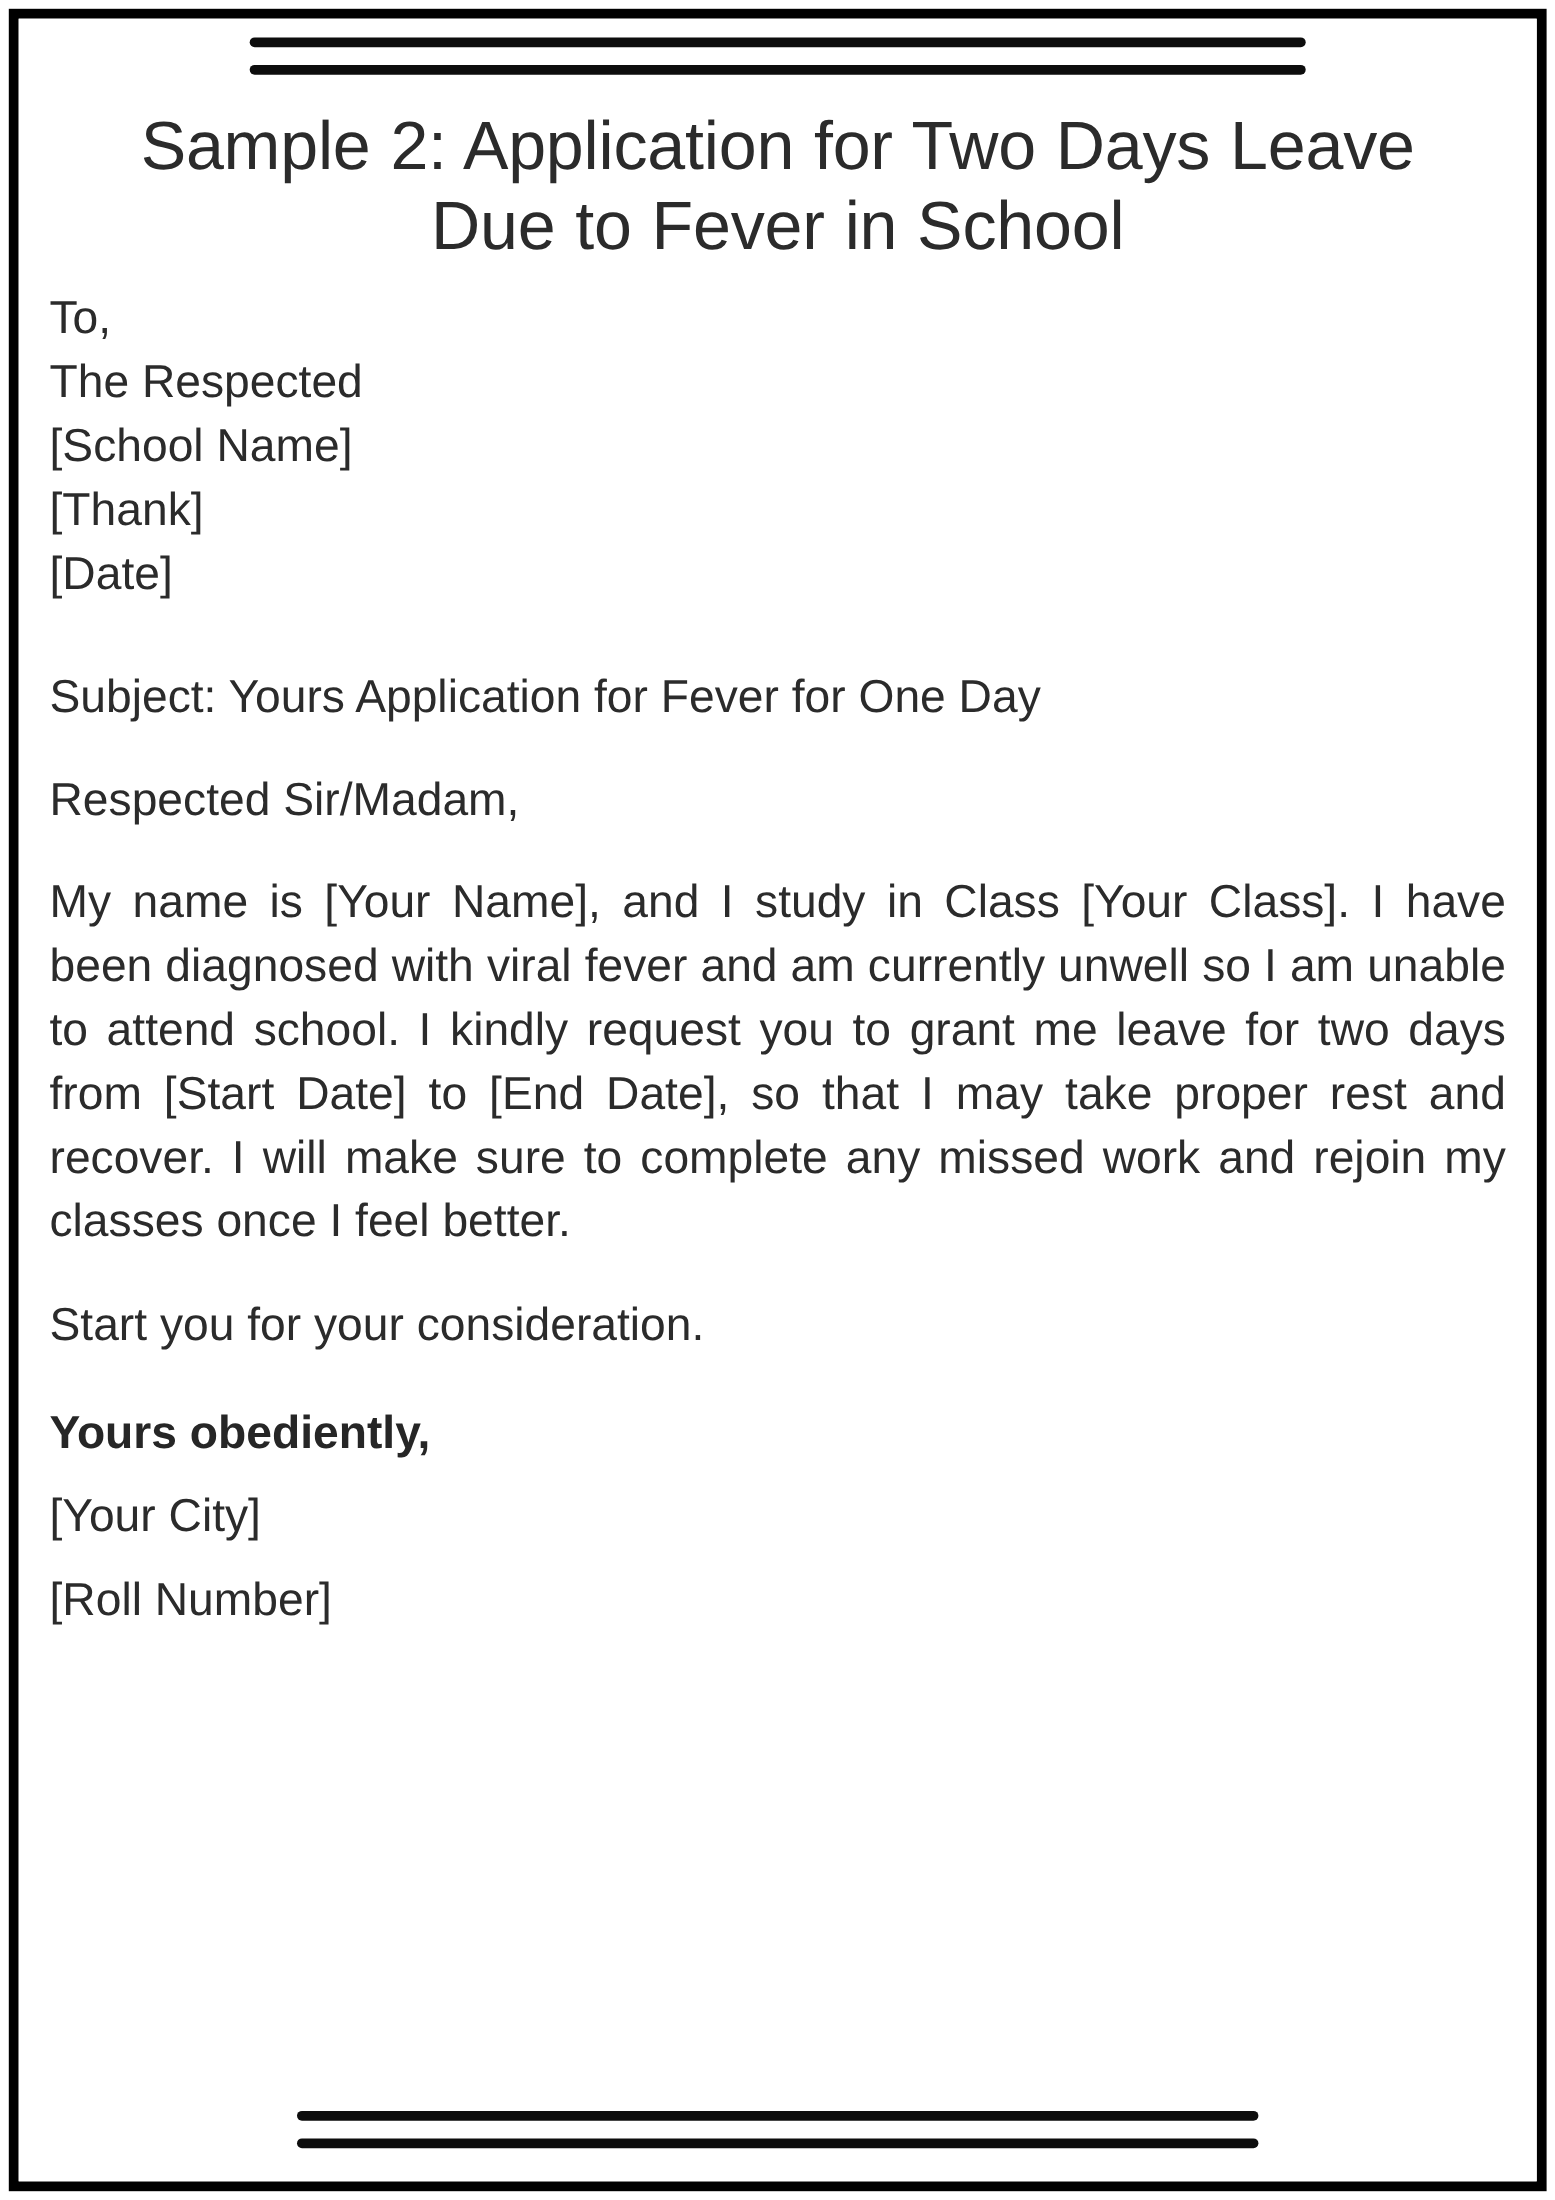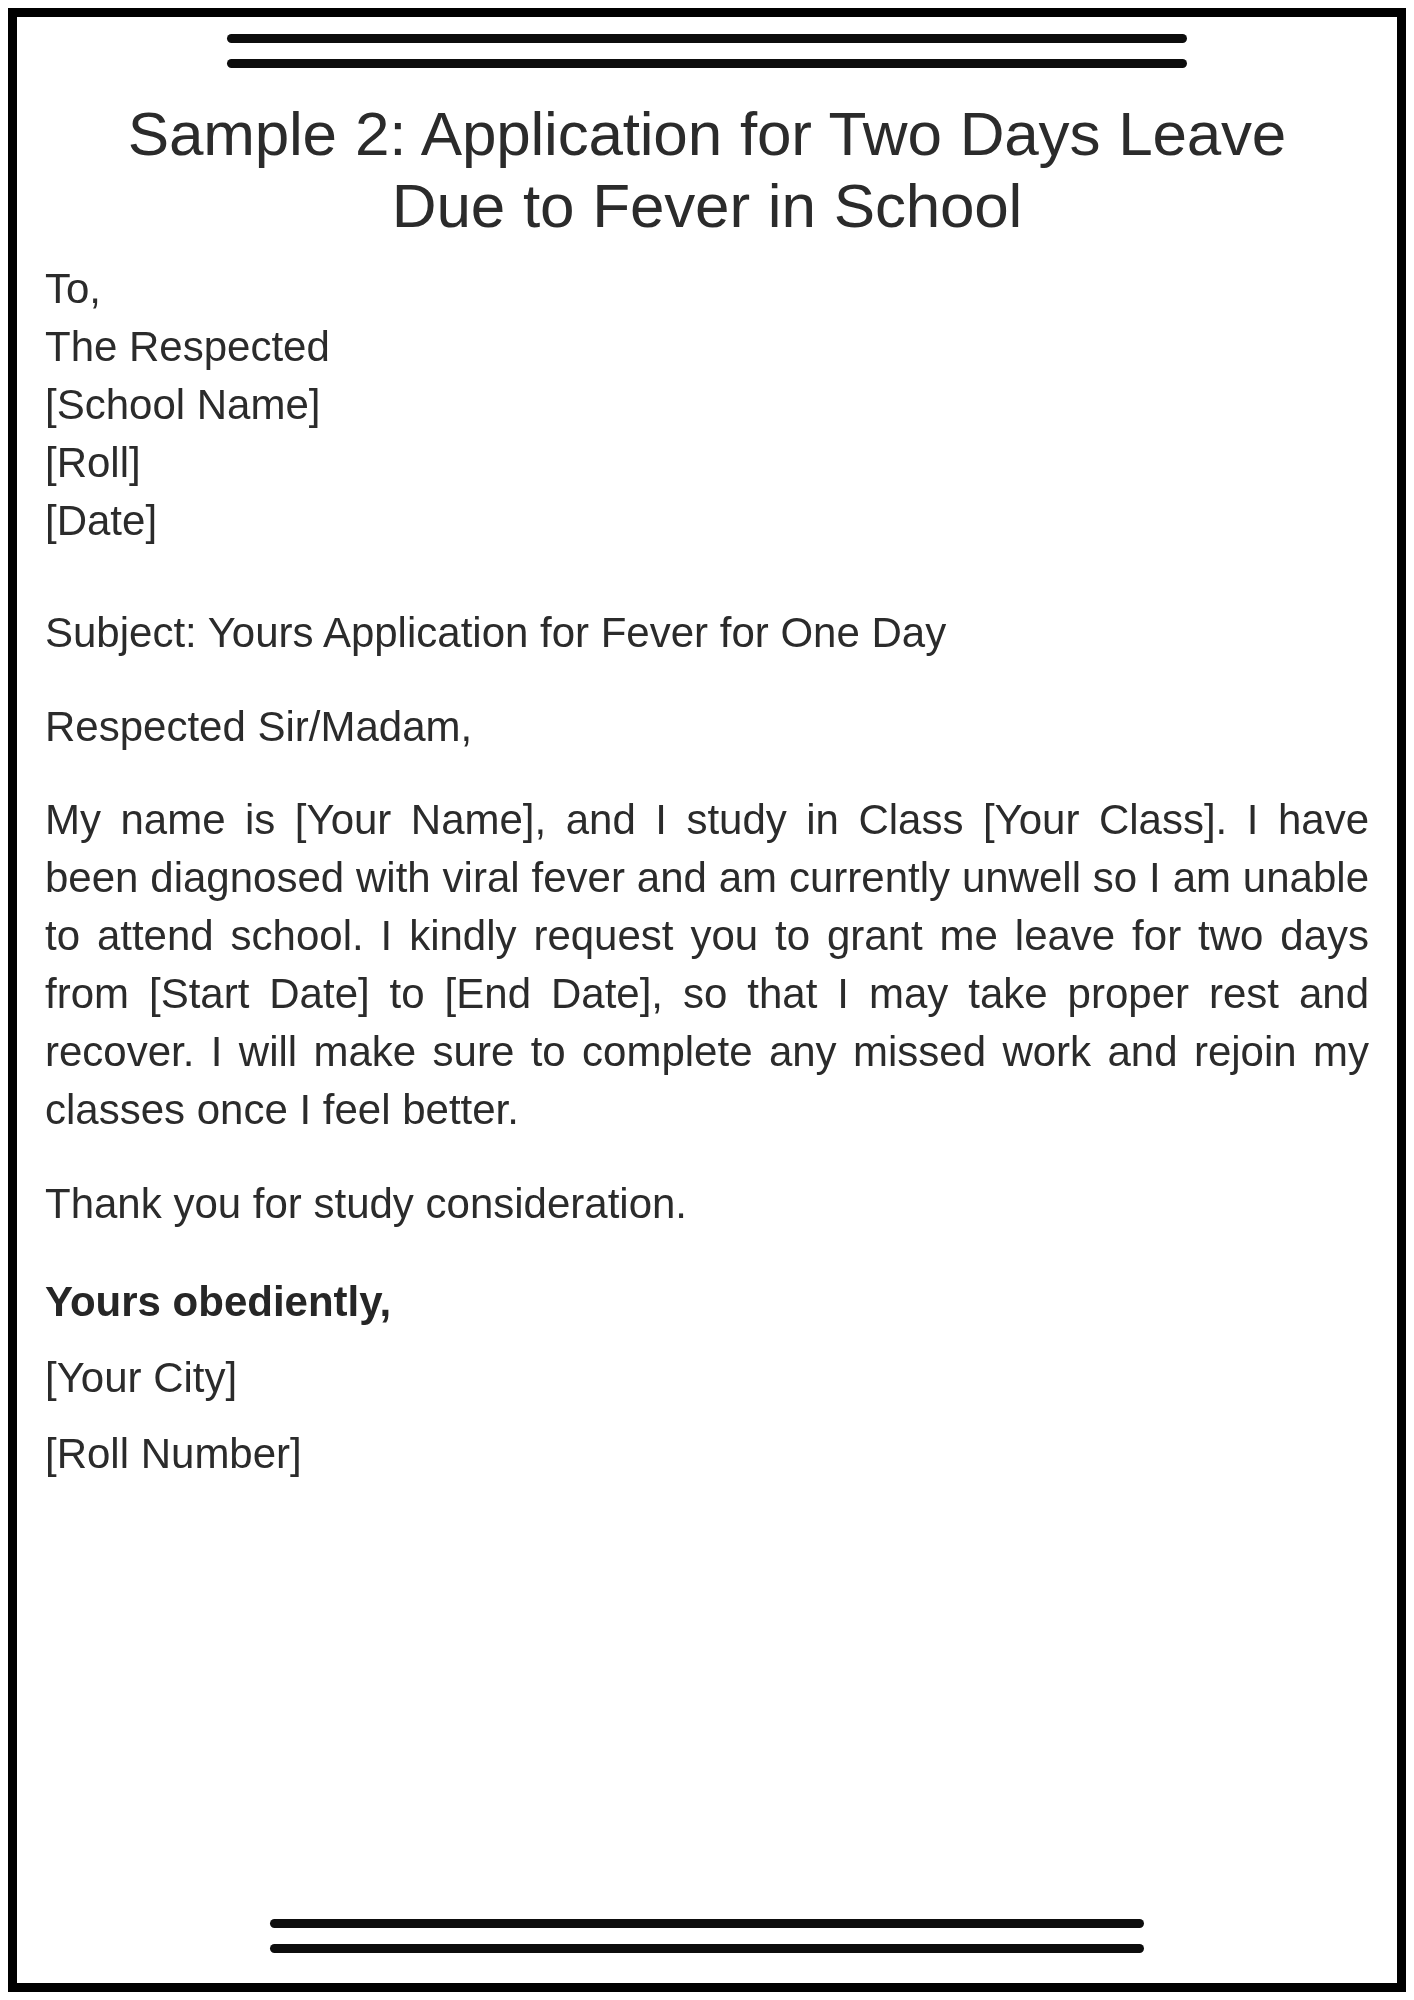--- a/index.html
+++ b/index.html
@@ -144,38 +144,38 @@
       <div class="rule rule-b"></div>
     </div>
 
     <div class="doc-title">Sample 2: Application for Two Days Leave Due to Fever in School</div>
 
     <div class="letter">
 
       <span class="addr-line">To,</span>
       <span class="addr-line">The Respected</span>
       <span class="addr-line">[School Name]</span>
-      <span class="addr-line">[Roll]</span>
+      <span class="addr-line">[Thank]</span>
       <span class="addr-line">[Date]</span>
 
       <div class="spacer-lg"></div>
 
       <span class="subject-line">Subject: Yours Application for Fever for One Day</span>
 
       <div class="spacer-md"></div>
 
       <span class="salutation">Respected Sir/Madam,</span>
 
       <div class="spacer-md"></div>
 
       <span class="body-para">My name is [Your Name], and I study in Class [Your Class]. I have been diagnosed with viral fever and am currently unwell so I am unable to attend school. I kindly request you to grant me leave for two days from [Start Date] to [End Date], so that I may take proper rest and recover. I will make sure to complete any missed work and rejoin my classes once I feel better.</span>
 
       <div class="spacer-md"></div>
 
-      <span class="thanks-line">Thank you for study consideration.</span>
+      <span class="thanks-line">Start you for your consideration.</span>
 
       <div class="closing-block">
         <span class="closing-label">Yours obediently,</span>
         <span class="sign-name">[Your City]</span>
         <span class="sign-roll">[Roll Number]</span>
       </div>
 
     </div>
 
     <div class="bottom-rules-wrap">

